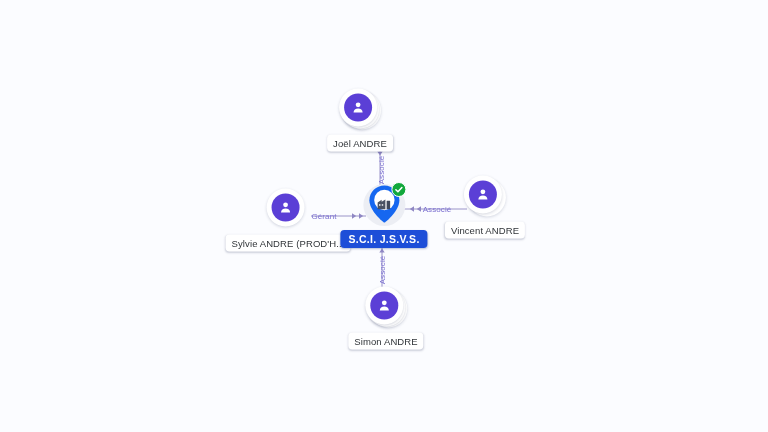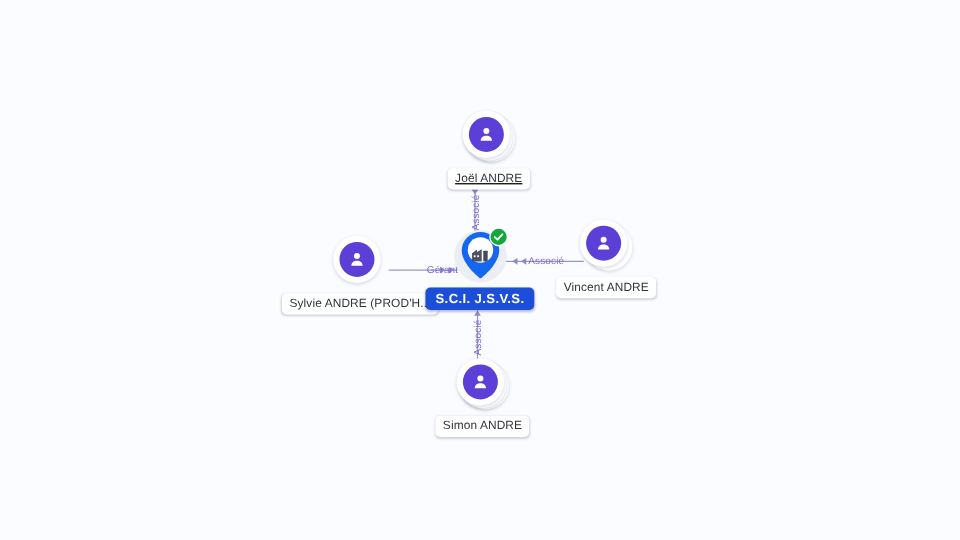--- a/index.html
+++ b/index.html
@@ -201,27 +201,27 @@
     <path d="M414,206.3 L414,211.7 L409.8,209 Z" fill="#8f87c4"></path>
     <path d="M421,206.3 L421,211.7 L416.8,209 Z" fill="#8f87c4"></path>
 
     <line x1="382" y1="240" x2="382" y2="300" stroke="#9a94c8" stroke-width="1"></line>
     <path d="M379.3,252.5 L384.7,252.5 L382,248.4 Z" fill="#8f87c4"></path>
     <path d="M379.3,291.5 L384.7,291.5 L382,287.4 Z" fill="#8f87c4"></path>
   </svg>
 
   <div class="edge-label vertical" style="left:381px; top:170px;">Associé</div>
 
-  <div class="edge-label" style="left:354px; top:216px;text-align:center;">Gérant</div>
+  <div class="edge-label" style="left:324px; top:216px;text-align:center;">Gérant</div>
 
   <div class="edge-label" style="left:437px; top:209px;">Associé</div>
 
   <div class="edge-label vertical" style="left:382px; top:270px;">Associé</div>
 
-  <div class="node" style="left:391px; top:120px;text-decoration:underline;">
+  <div class="node" style="left:360px; top:120px;">
     <div class="avatar-stack">
       <div class="layer l3"></div>
       <div class="layer l2"></div>
       <div class="avatar-circle">
         <div class="avatar-inner">
           <svg width="16" height="16" viewBox="0 0 24 24" fill="#ffffff">
             <circle cx="12" cy="8" r="3.6"></circle>
             <path d="M5.2 19.5c0-3.7 3-6 6.8-6s6.8 2.3 6.8 6z"></path>
           </svg>
         </div>

